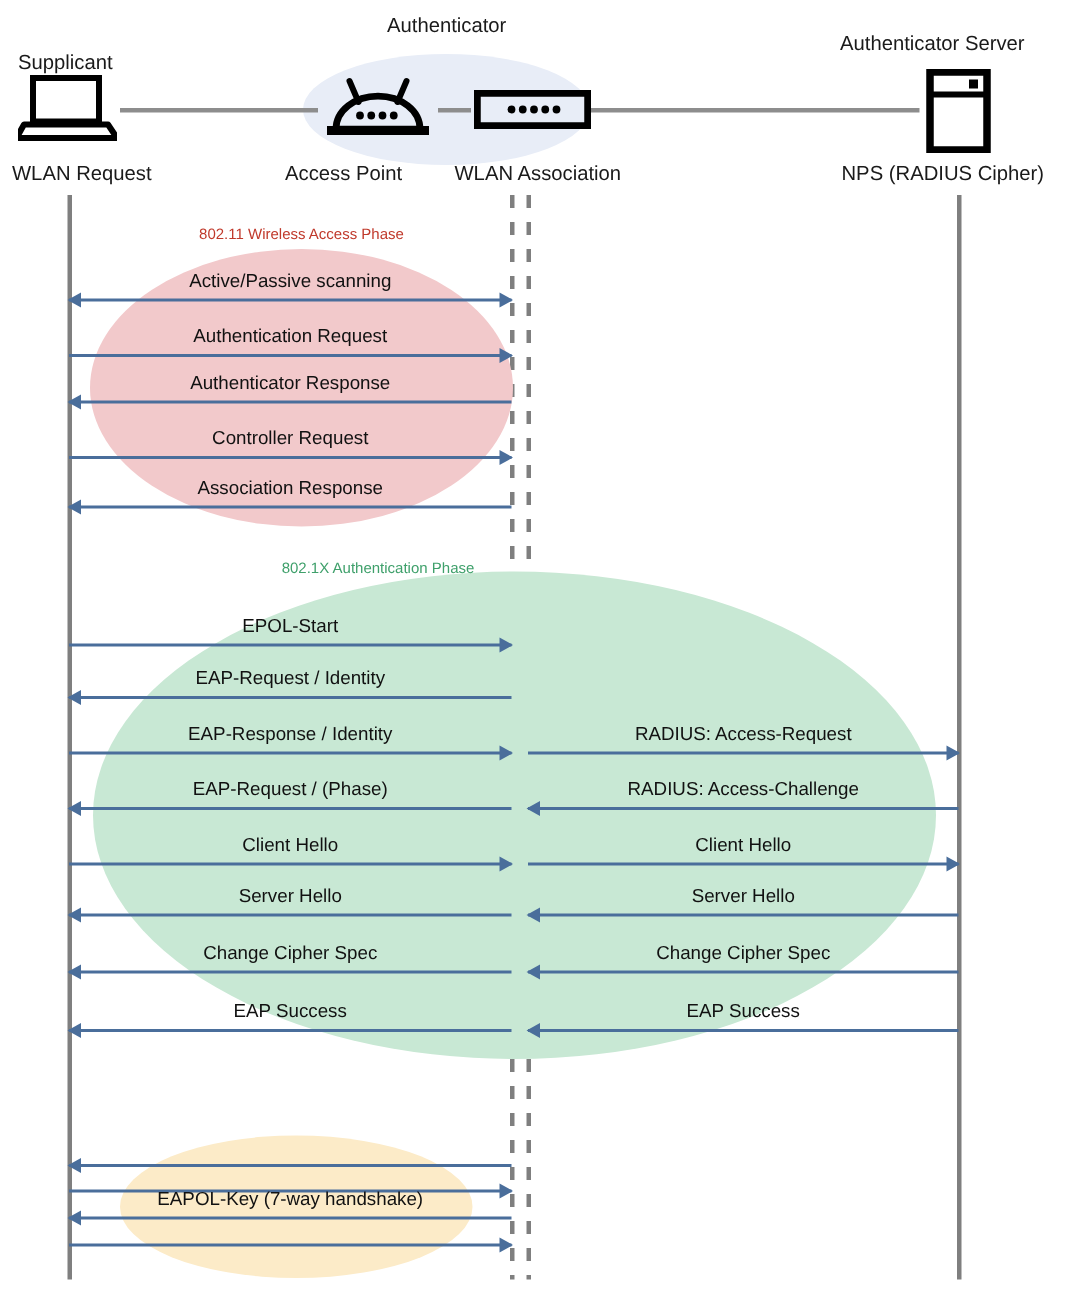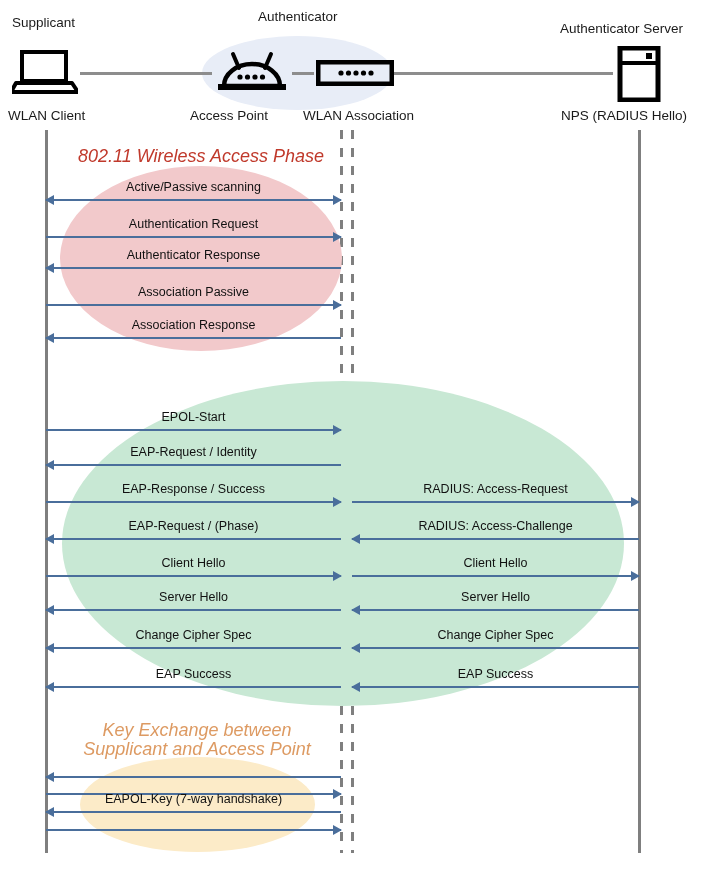--- a/index.html
+++ b/index.html
@@ -46,25 +46,24 @@
 
   
   .phase-ellipse{position:absolute;border-radius:50%;}
   .ellipse-pink{background:#f2c9cb;}
   .ellipse-green{background:#c8e8d4;}
   .ellipse-yellow{background:#fcebc8;}
 
   
   .phase-title{
     position:absolute;
-    font-size:18px;
+    font-size:10px;
     text-align:center;
     line-height:19px;
     white-space:pre-line;
-    font-style:italic;
   }
 
   
   .msg{position:absolute;height:0;}
   .msg-line{
     position:absolute;
     left:0;right:0;top:0;
     height:2px;
     background:#4a6e9b;
   }
@@ -97,22 +96,22 @@
   <div class="hdr-link" style="left:80px;top:72px;width:132px;"></div>
   <div class="hdr-link" style="left:292px;top:72px;width:22px;"></div>
   <div class="hdr-link" style="left:394px;top:72px;width:219px;"></div>
 
   <div class="icon-box" style="left:12px;top:50px;">
     <svg width="66" height="44" viewBox="0 0 66 44" aria-hidden="true">
       <rect x="10" y="2" width="44" height="29" fill="none" stroke="#000" stroke-width="4"></rect>
       <path d="M4 33 L60 33 L66 42 L-1 42 Z" fill="none" stroke="#000" stroke-width="4" stroke-linejoin="round"></path>
     </svg>
   </div>
-  <div class="hdr-label" style="left:12px;top:15px;">Supplicant</div>
-  <div class="hdr-label" style="left:8px;top:108px;">WLAN Client</div>
+  <div class="hdr-label" style="left:12px;top:34px;">Supplicant</div>
+  <div class="hdr-label" style="left:8px;top:108px;">WLAN Request</div>
 
   <div class="icon-box" style="left:216px;top:50px;">
     <svg width="72" height="44" viewBox="0 0 72 44" aria-hidden="true">
       <line x1="17" y1="4" x2="23" y2="18" stroke="#000" stroke-width="4" stroke-linecap="round"></line>
       <line x1="55" y1="4" x2="49" y2="18" stroke="#000" stroke-width="4" stroke-linecap="round"></line>
       <path d="M8 36 a28 22 0 0 1 56 0 Z" fill="none" stroke="#000" stroke-width="4.5" stroke-linejoin="round"></path>
       <rect x="2" y="34" width="68" height="6" fill="#000"></rect>
       <circle cx="24" cy="27" r="2.6" fill="#000"></circle>
       <circle cx="31.5" cy="27" r="2.6" fill="#000"></circle>
       <circle cx="39" cy="27" r="2.6" fill="#000"></circle>
@@ -135,21 +134,21 @@
   <div class="hdr-label" style="left:303px;top:108px;">WLAN Association</div>
 
   <div class="icon-box" style="left:617px;top:46px;">
     <svg width="44" height="56" viewBox="0 0 44 56" aria-hidden="true">
       <rect x="3" y="2" width="38" height="52" fill="none" stroke="#000" stroke-width="5"></rect>
       <line x1="3" y1="17" x2="41" y2="17" stroke="#000" stroke-width="4"></line>
       <rect x="29" y="7" width="6" height="6" fill="#000"></rect>
     </svg>
   </div>
   <div class="hdr-label" style="left:560px;top:21px;">Authenticator Server</div>
-  <div class="hdr-label" style="left:561px;top:108px;">NPS (RADIUS Hello)</div>
+  <div class="hdr-label" style="left:561px;top:108px;">NPS (RADIUS Cipher)</div>
 
   <div class="lifeline" style="left:45px;top:130px;height:723px;"></div>
   <div class="lifeline-dash" style="left:340px;top:130px;height:723px;"></div>
   <div class="lifeline-dash" style="left:351px;top:130px;height:723px;"></div>
   <div class="lifeline" style="left:638px;top:130px;height:723px;"></div>
 
   <div class="phase-ellipse ellipse-pink" style="left:60px;top:166px;width:282px;height:185px;"></div>
   <div class="phase-title" style="left:60px;top:147px;width:282px;color:#c0392b;">802.11 Wireless Access Phase</div>
 
   <div class="msg" style="left:46px;top:199px;width:295px;">
@@ -165,47 +164,48 @@
     <div class="arrow-head arrow-right"></div>
   </div>
 
   <div class="msg" style="left:46px;top:267px;width:295px;">
     <div class="msg-label">Authenticator Response</div>
     <div class="msg-line"></div>
     <div class="arrow-head arrow-left"></div>
   </div>
 
   <div class="msg" style="left:46px;top:304px;width:295px;">
-    <div class="msg-label">Association Passive</div>
+    <div class="msg-label">Controller Request</div>
     <div class="msg-line"></div>
     <div class="arrow-head arrow-right"></div>
   </div>
 
   <div class="msg" style="left:46px;top:337px;width:295px;">
     <div class="msg-label">Association Response</div>
     <div class="msg-line"></div>
     <div class="arrow-head arrow-left"></div>
   </div>
 
   <div class="phase-ellipse ellipse-green" style="left:62px;top:381px;width:562px;height:325px;"></div>
+  <div class="phase-title" style="left:62px;top:370px;width:380px;color:#3fa06b;">802.1X Authentication Phase</div>
 
   <div class="msg" style="left:46px;top:429px;width:295px;">
     <div class="msg-label">EPOL-Start</div>
     <div class="msg-line"></div>
     <div class="arrow-head arrow-right"></div>
   </div>
 
   <div class="msg" style="left:46px;top:464px;width:295px;">
     <div class="msg-label">EAP-Request / Identity</div>
     <div class="msg-line"></div>
     <div class="arrow-head arrow-left"></div>
   </div>
 
   <div class="msg" style="left:46px;top:501px;width:295px;">
-    <div class="msg-label">EAP-Response / Success</div>
+    <div class="msg-label">EAP-Response / Identity</div>
     <div class="msg-line"></div>
     <div class="arrow-head arrow-right"></div>
   </div>
 
   <div class="msg" style="left:46px;top:538px;width:295px;">
     <div class="msg-label">EAP-Request / (Phase)</div>
     <div class="msg-line"></div>
     <div class="arrow-head arrow-left"></div>
   </div>
 
@@ -263,22 +263,20 @@
     <div class="arrow-head arrow-left"></div>
   </div>
 
   <div class="msg" style="left:352px;top:686px;width:287px;">
     <div class="msg-label">EAP Success</div>
     <div class="msg-line"></div>
     <div class="arrow-head arrow-left"></div>
   </div>
 
   <div class="phase-ellipse ellipse-yellow" style="left:80px;top:757px;width:235px;height:95px;"></div>
-  <div class="phase-title" style="left:72px;top:721px;width:250px;color:#dd9a62;">Key Exchange between
-Supplicant and Access Point</div>
 
   <div class="msg" style="left:46px;top:776px;width:295px;">
     <div class="msg-label"></div>
     <div class="msg-line"></div>
     <div class="arrow-head arrow-left"></div>
   </div>
 
   <div class="msg" style="left:46px;top:793px;width:295px;">
     <div class="msg-label"></div>
     <div class="msg-line"></div>

